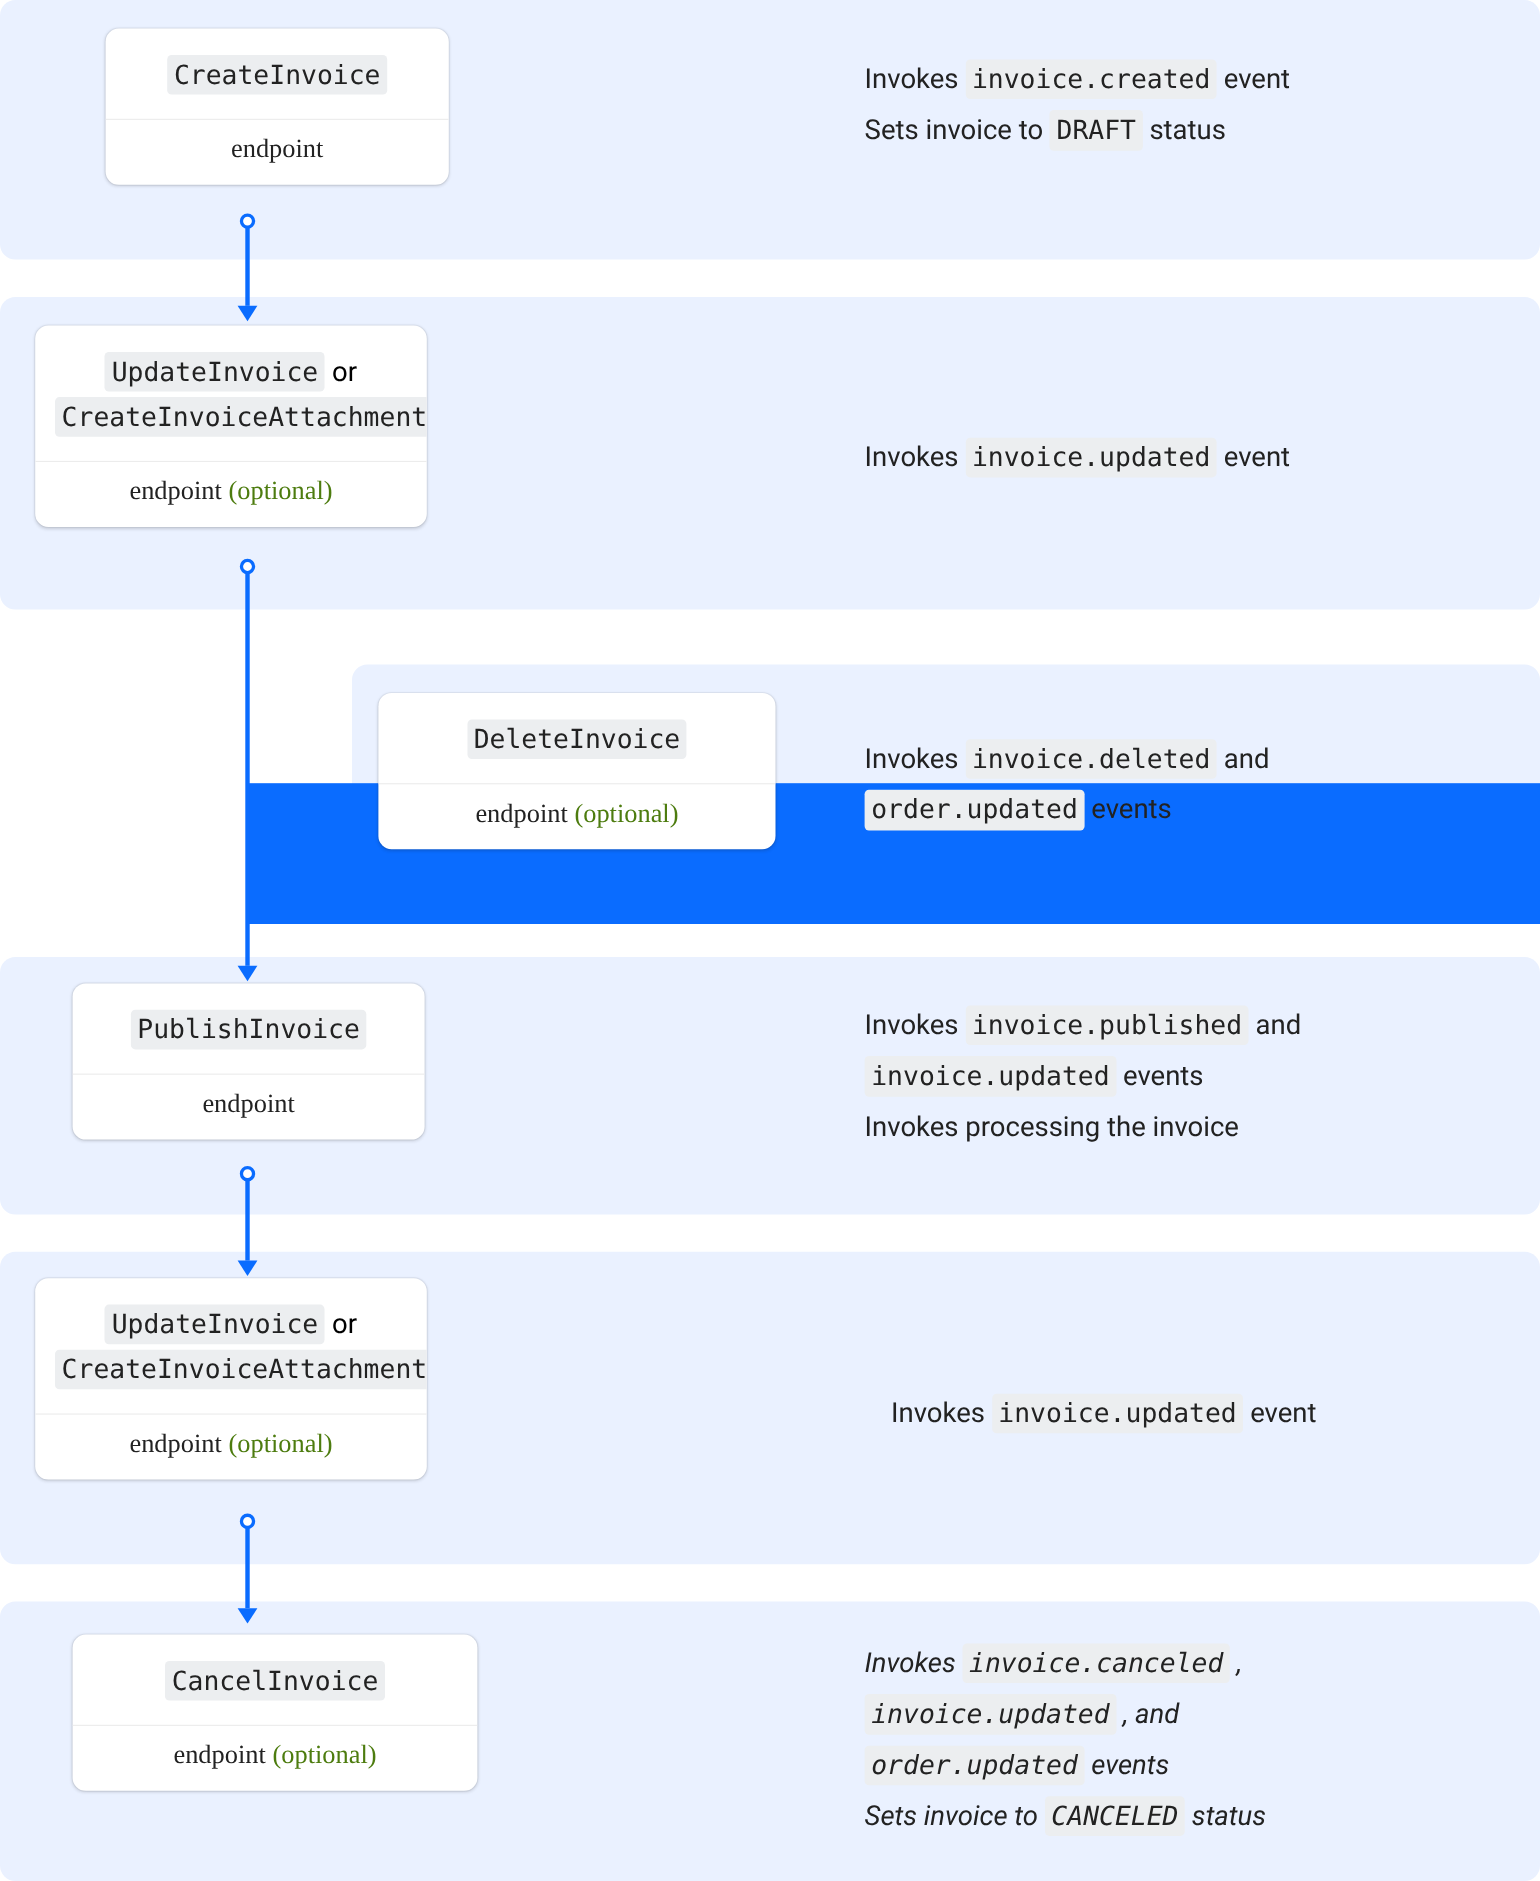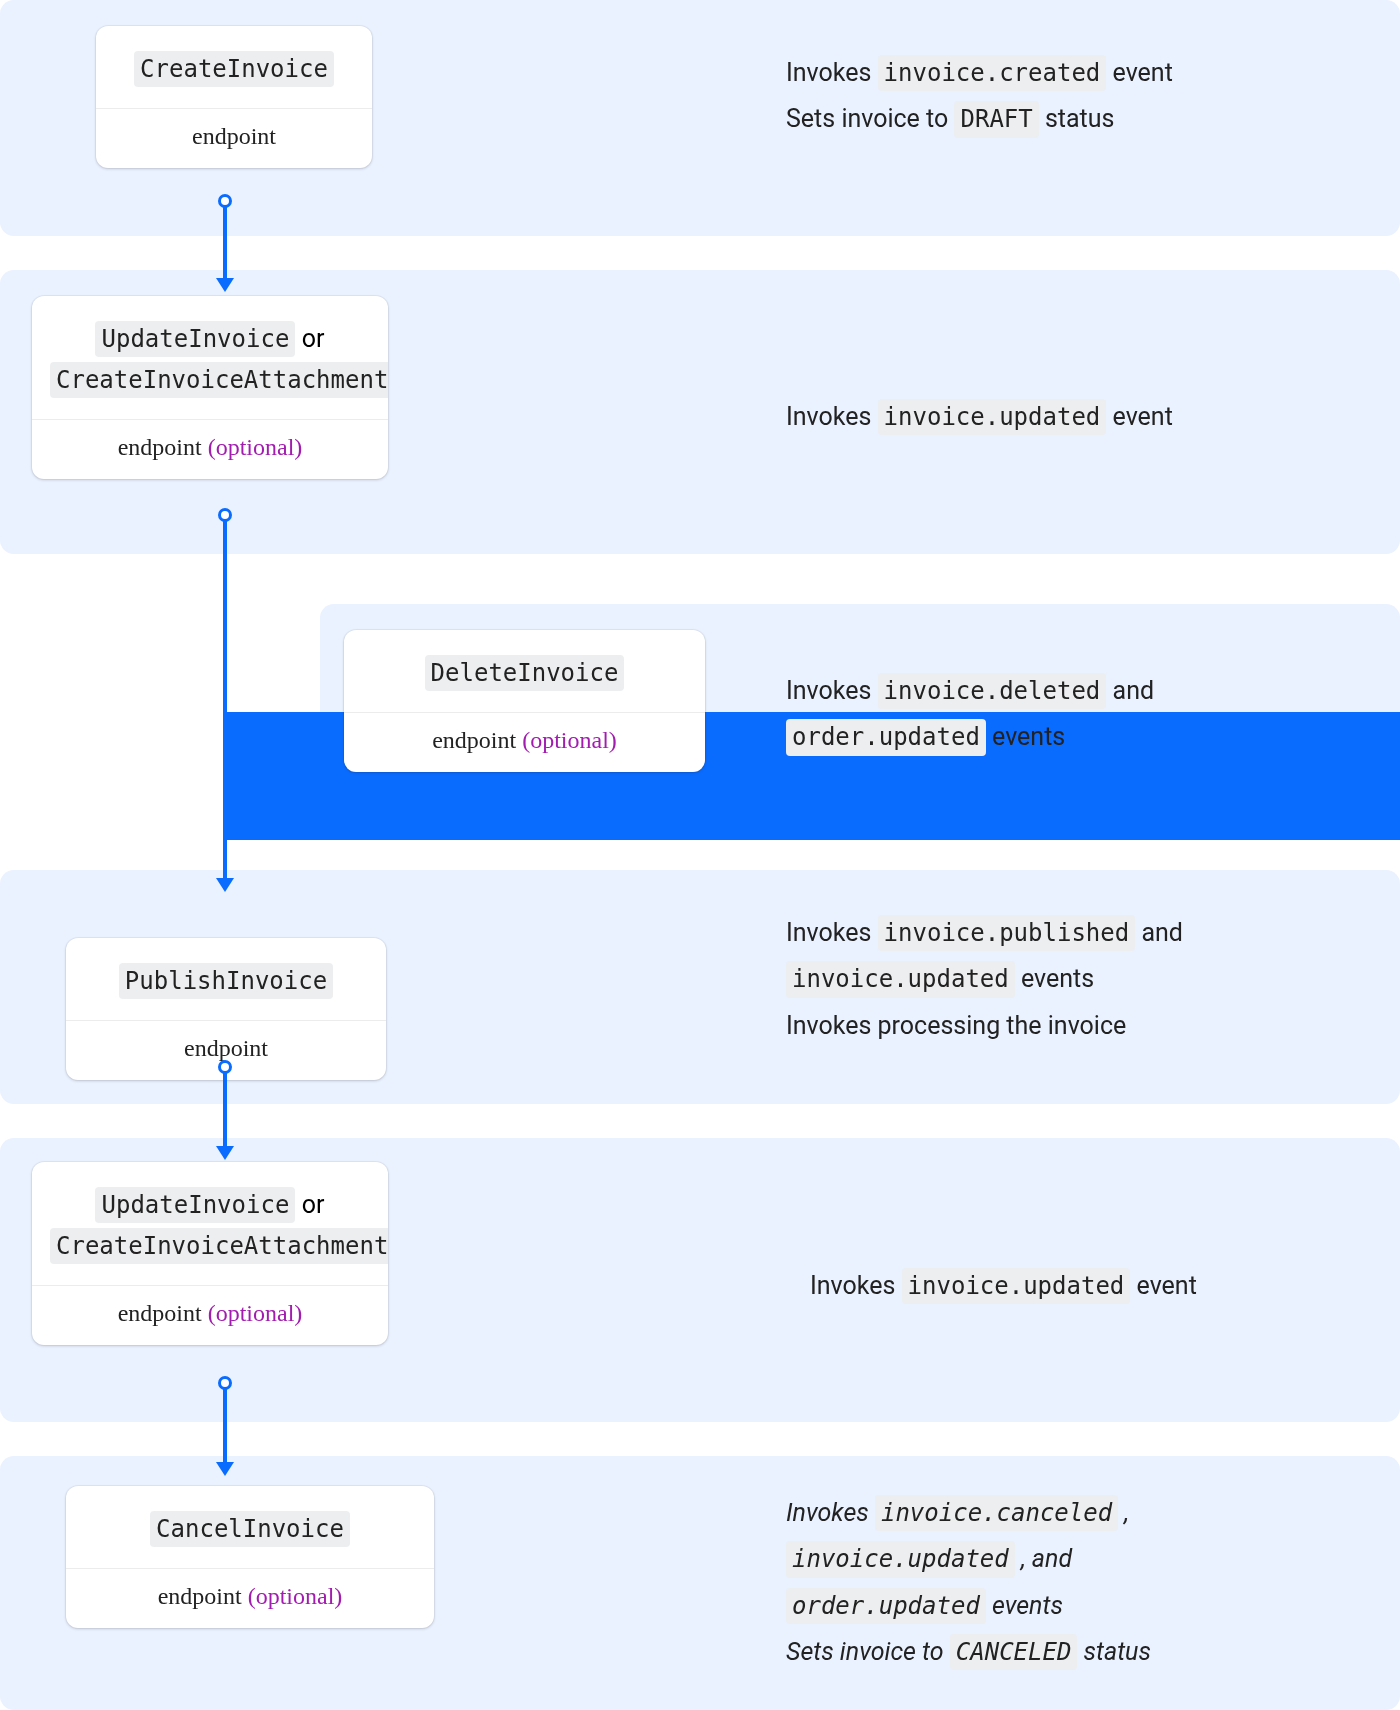--- a/index.html
+++ b/index.html
@@ -43,21 +43,21 @@
     background: #ececec;
     width: 100%;
   }
   .card-bottom {
     padding: 14px 18px 18px 18px;
     text-align: center;
     font-size: 24px;
     color: #222;
     font-family: Liberation Serif, serif;
   }
-  .optional { color: #a21caf; }
+  .optional { color: #4d7c0f; }
   .code {
     font-family: ui-monospace, SFMono-Regular, Menlo, Consolas, monospace;
     background: #eceef0;
     padding: 2px 6px;
     border-radius: 4px;
     font-size: 24px;
     color: #222;
     display: inline-block;
     line-height: 1.35;
   }
@@ -104,21 +104,21 @@
   <div class="panel" style="left:320px;top:604px;width:1080px;height:234px;"></div>
 
   <div class="panel" style="left:0;top:870px;width:1400px;height:234px;"></div>
 
   <div class="panel" style="left:0;top:1138px;width:1400px;height:284px;"></div>
 
   <div class="panel" style="left:0;top:1456px;width:1400px;height:254px;"></div>
 
   <div class="blue-band" style="left:224px;top:712px;width:1176px;height:128px;"></div>
 
-  <div class="card" style="left:96px;top:26px;width:276px;">
+  <div class="card" style="left:96px;top:26px;width:312px;">
     <div class="card-top">
       <span class="code">CreateInvoice</span>
     </div>
     <div class="card-divider"></div>
     <div class="card-bottom">
       <span>endpoint</span>
     </div>
   </div>
   <div class="desc" style="left:786px;top:50px;">
     <div>
@@ -176,21 +176,21 @@
       <span>Invokes </span>
       <span class="code">invoice.deleted</span>
       <span> and</span>
     </div>
     <div>
       <span class="code">order.updated</span>
       <span> events</span>
     </div>
   </div>
 
-  <div class="card" style="left:66px;top:894px;width:320px;margin-top:44px;">
+  <div class="card" style="left:66px;top:894px;width:320px;">
     <div class="card-top">
       <span class="code">PublishInvoice</span>
     </div>
     <div class="card-divider"></div>
     <div class="card-bottom">
       <span>endpoint</span>
     </div>
   </div>
   <div class="desc" style="left:786px;top:910px;">
     <div>

